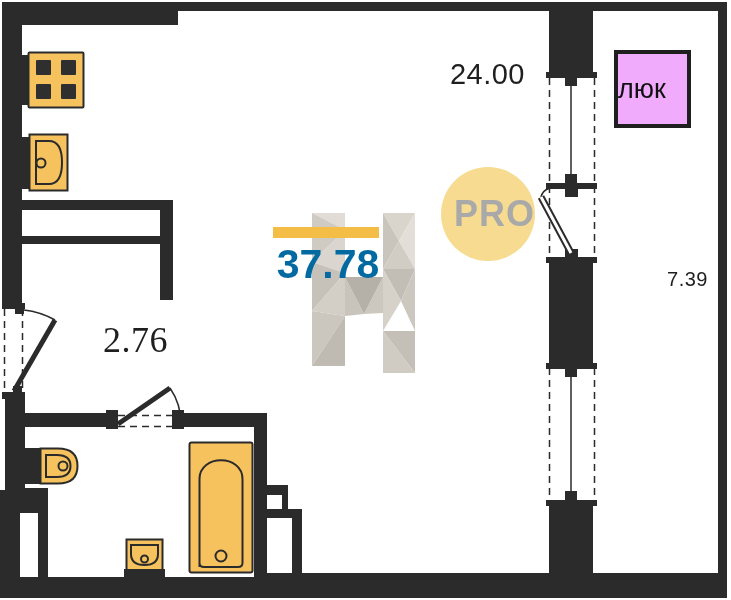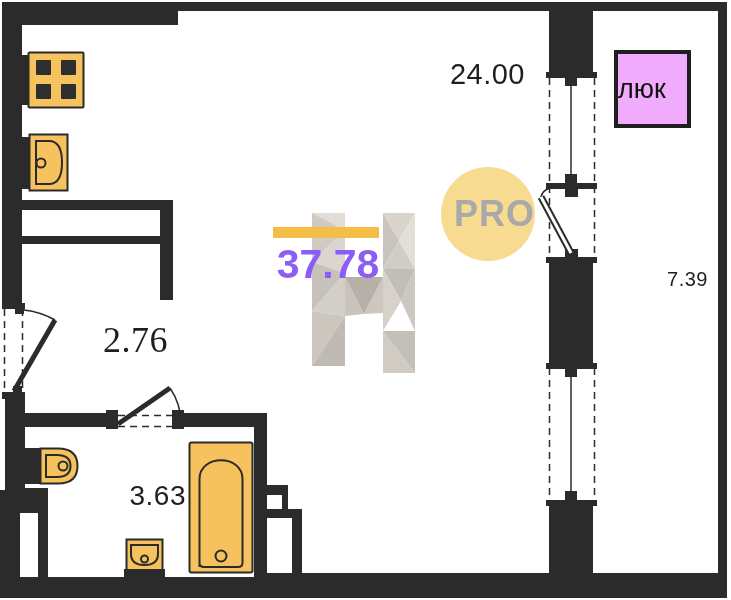--- a/index.html
+++ b/index.html
@@ -21,21 +21,21 @@
   .lbl{
     position:absolute;color:var(--label-text,#1f1f1f);font-size:29px;
     text-align:right;white-space:nowrap;letter-spacing:0.5px;
   }
   .total-bar{
     position:absolute;left:273px;top:227px;width:106px;height:11px;
     background:var(--accent-bar,#f4bd45);
   }
   .total-lbl{
     position:absolute;left:262px;top:241px;width:132px;text-align:center;
-    font-size:41px;font-weight:bold;color:#8b5cf6;letter-spacing:0;
+    font-size:41px;font-weight:bold;color:#0369a1;letter-spacing:0;
   }
   .hatch-box{
     position:absolute;left:614px;top:50px;width:69px;height:70px;
     border:4px solid #1f1f1f;display:flex;align-items:center;
     font-size:27px;color:#111111;background:#f0abfc;
   }
   .pro-badge{
     position:absolute;left:441px;top:167px;width:94px;height:94px;border-radius:50%;
     background:var(--badge-bg,#f7db90);display:flex;align-items:center;justify-content:flex-end;
     font-size:36px;font-weight:bold;color:var(--badge-text,#a9a9a9);letter-spacing:1px;
@@ -175,21 +175,20 @@
       <g>
         <rect class="fixture" x="189.5" y="442.5" width="63" height="130" rx="2"></rect>
         <path class="inner" d="M 199.5 567 L 199.5 479 C 199.5 454 242.5 454 242.5 479 L 242.5 563 Q 242.5 567 238 567 L 204 567 Q 199.5 567 199.5 563 Z"></path>
         <circle class="inner" cx="221" cy="556" r="5.5"></circle>
       </g>
     </g>
   </svg>
 
   <div class="lbl" style="left:425px;top:58px;width:100px;">24.00</div>
   <div class="lbl" style="left:68px;top:319px;width:100px;font-size:36px;font-family:Liberation Serif, serif;">2.76</div>
-  <div class="lbl" style="left:86px;top:480px;width:100px;font-size:28px;">3.63</div>
   <div class="lbl" style="left:608px;top:268px;width:100px;font-size:20px;">7.39</div>
 
   <div class="total-bar"></div>
   <div class="total-lbl">37.78</div>
 
   <div class="hatch-box">
     <span>люк</span>
   </div>
 
   <div class="pro-badge">

